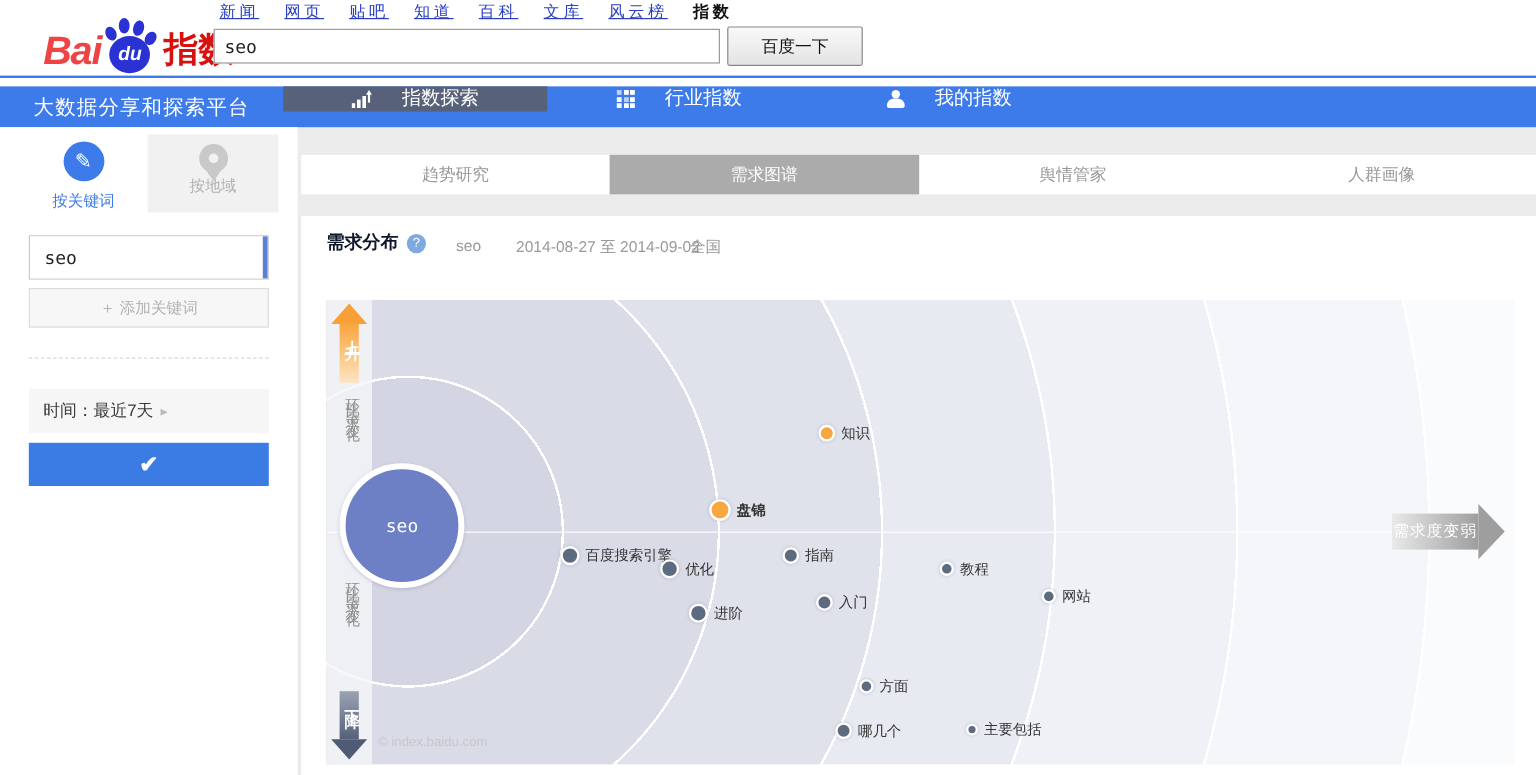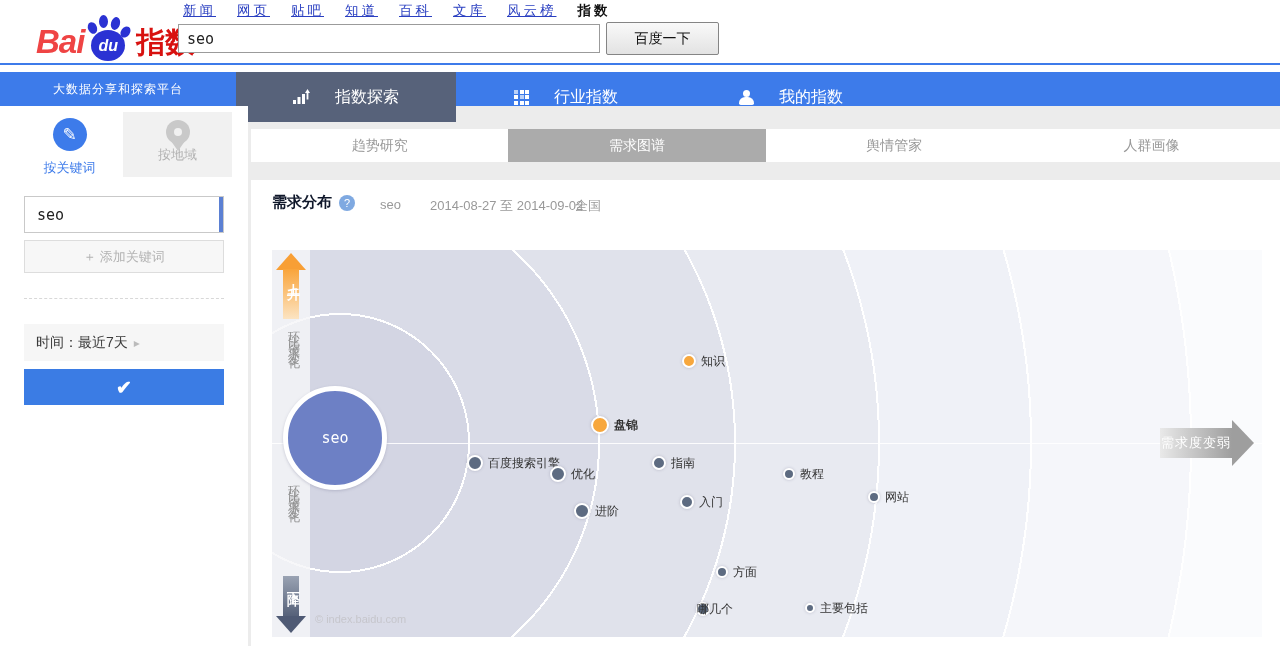--- a/index.html
+++ b/index.html
@@ -28,22 +28,22 @@
 
   .search-input { position:absolute; left:178px; top:24px; width:422px; height:29px; border:1px solid #9b9b9b;
                   font-family:"DejaVu Sans Mono","Liberation Mono",monospace; font-size:15px; color:#222; padding-left:8px; outline:none; }
   .search-btn { position:absolute; left:606px; top:22px; width:113px; height:33px;
                 background:linear-gradient(#f9f9f9,#e3e3e3); border:1px solid #858585; border-radius:2px;
                 font-size:14px; color:#111; cursor:pointer; font-family:Liberation Sans, sans-serif; }
 
   
   .mainnav { position:absolute; left:0; top:72px; width:1280px; height:34px; background:#3d7bea; color:#fff; }
   .mn-brand { position:absolute; left:0; top:0; width:236px; height:34px; display:flex; align-items:center; justify-content:center;
-              font-size:12px; letter-spacing:1px; cursor:default; }
-  .mn-item { position:absolute; top:0; height:50px; display:flex; align-items:center; justify-content:center; gap:25px;
+              font-size:17px; letter-spacing:1px; cursor:default; }
+  .mn-item { position:absolute; top:0; height:21px; display:flex; align-items:center; justify-content:center; gap:25px;
              font-size:16px; cursor:pointer; }
   .mn-item.i0 { left:236px; width:220px; background:#57627a; }
   .mn-item.i1 { left:456px; width:220px; }
   .mn-item.i2 { left:676px; width:230px; }
   .mn-icon { display:inline-flex; }
   .grid-ico { display:grid; grid-template-columns:repeat(3,4px); grid-template-rows:repeat(3,4px); gap:1.5px; }
   .grid-ico i { background:#fff; }
   .grid-ico i:nth-child(1), .grid-ico i:nth-child(5) { opacity:.65; }
   .user-ico { position:relative; width:15px; height:15px; }
   .user-ico .head { position:absolute; left:4px; top:0; width:7px; height:7px; border-radius:50%; background:#fff; }
@@ -259,20 +259,20 @@
             <span class="dot-label" style="left: 427px; top: 244px;">入门</span>
             <div class="dot normal" style="left: 302px; top: 253px; height: 16px; width: 16px;"></div>
             <span class="dot-label" style="left: 323px; top: 253px;">进阶</span>
             <div class="dot normal" style="left: 511px; top: 218px; height: 12px; width: 12px;"></div>
             <span class="dot-label" style="left: 528px; top: 216px;">教程</span>
             <div class="dot normal" style="left: 596px; top: 241px; height: 12px; width: 12px;"></div>
             <span class="dot-label" style="left: 613px; top: 239px;">网站</span>
             <div class="dot normal" style="left: 444px; top: 316px; height: 12px; width: 12px;"></div>
             <span class="dot-label" style="left: 461px; top: 314px;">方面</span>
             <div class="dot normal" style="left: 424px; top: 352px; height: 14px; width: 14px;"></div>
-            <span class="dot-label" style="left: 425px; top: 351px;">哪几个</span>
+            <span class="dot-label" style="left: 443px; top: 351px;">哪几个</span>
             <div class="dot normal" style="left: 533px; top: 353px; height: 10px; width: 10px;"></div>
             <span class="dot-label" style="left: 548px; top: 350px;">主要包括</span>
           </div>
       </div>
     </div>
   </section>
 </div>
 
 </body></html>

